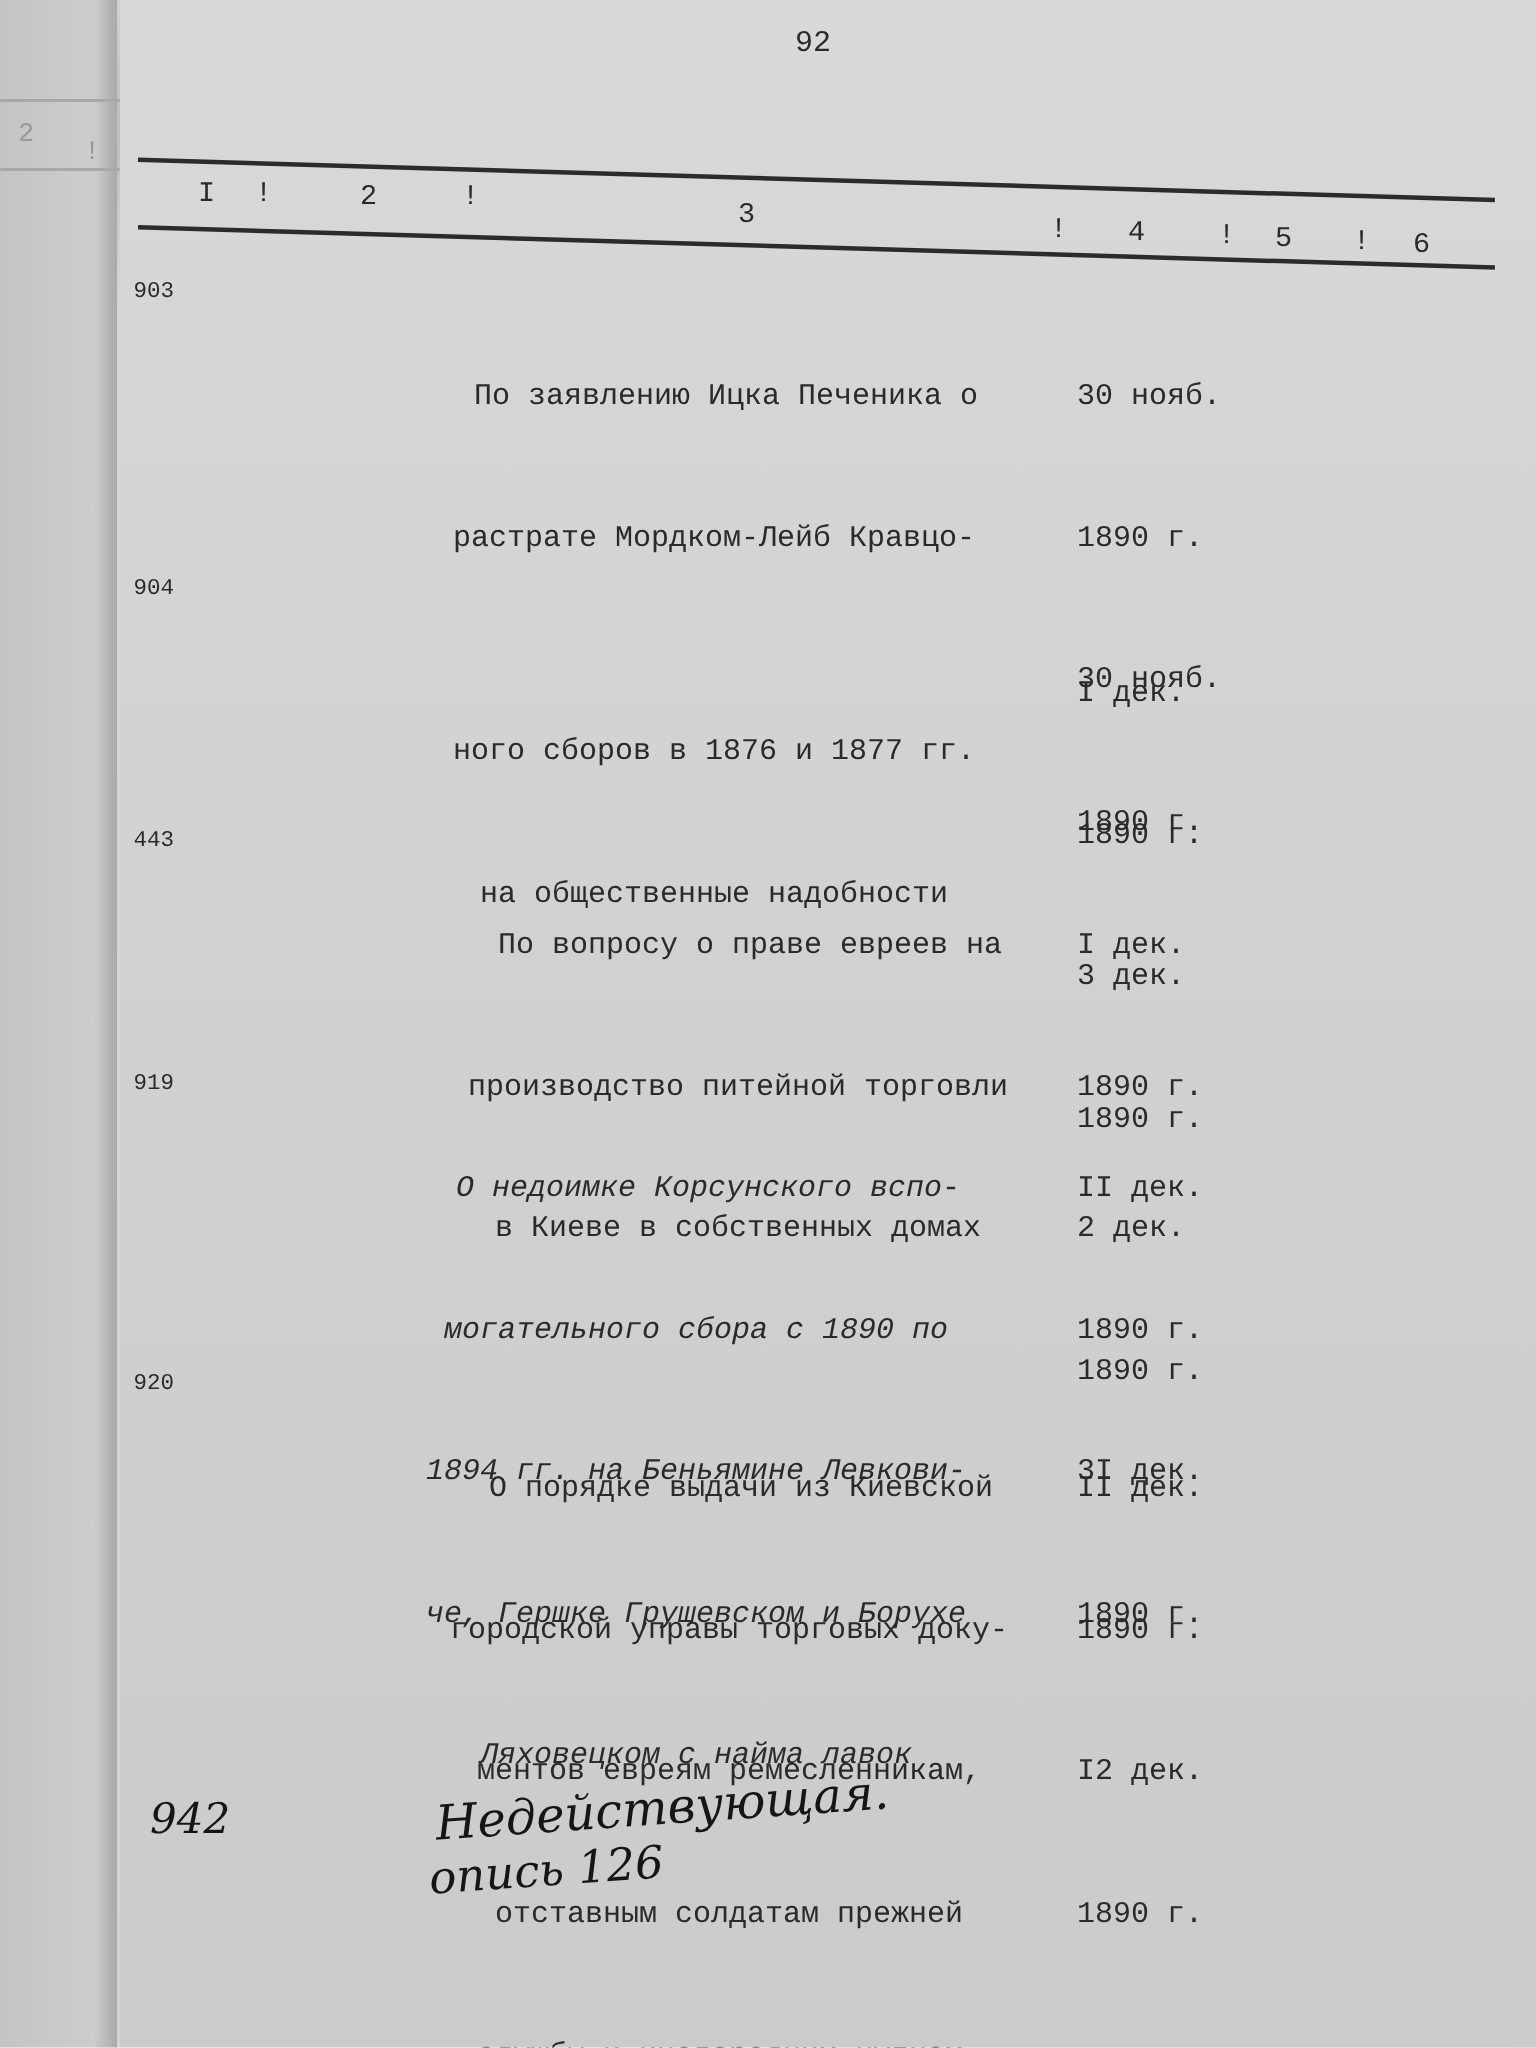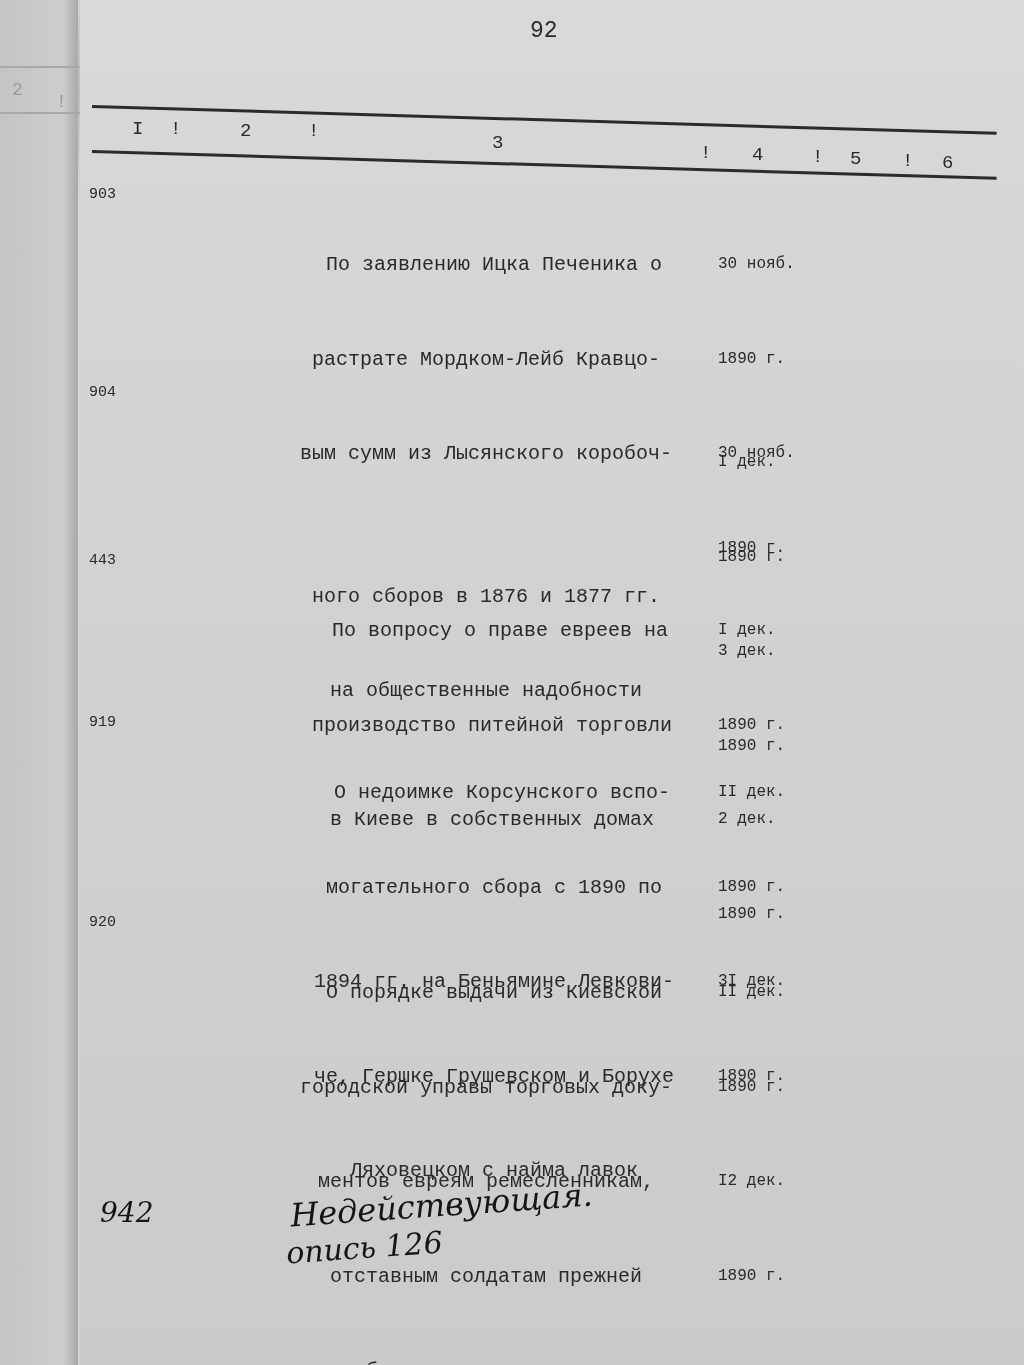--- a/index.html
+++ b/index.html
@@ -12,29 +12,29 @@
   .left-page {
     position: absolute; left: 0; top: 0; width: 78px; height: 1365px;
     background: linear-gradient(90deg, #c4c4c4, #cdcdcd 80%, #a9a9a9 100%);
   }
   .left-page .ghost-line { position: absolute; left: 0; width: 80px; height: 2px; background: #a8a8a8; border-radius: 2px; }
   .left-page .ghost-text { position: absolute; color: #9a9a9a; font-size: 18px; }
   .page {
     position: absolute; left: 80px; top: 0; width: 944px; height: 1365px;
     background: linear-gradient(180deg, #d9d9d9 0%, #d2d2d2 40%, #cbcbcb 100%);
   }
-  .page-number { position: absolute; left: 450px; top: 18px; font-size: 23px; }
+  .page-number { position: absolute; left: 450px; top: 18px; font-size: 20px; }
   .rule { position: absolute; left: 12px; width: 905px; height: 3px; background: #2b2b2b; }
   .rule.top { top: 105px; transform: rotate(1.7deg); transform-origin: left; }
   .rule.bottom { top: 150px; transform: rotate(1.7deg); transform-origin: left; }
   .header-cell { position: absolute; font-size: 19px; }
   .entry { position: absolute; left: 0; width: 944px; }
   .entry .num { position: absolute; left: 9px; top: 0; font-size: 15px; }
   .entry .desc { position: absolute; left: 218px; top: 0; font-size: 20px; line-height: 31.5px; white-space: pre; text-align: center; }
-  .entry .dates { position: absolute; left: 638px; top: 0; font-size: 16px; line-height: 31.5px; white-space: pre; }
+  .entry .dates { position: absolute; left: 638px; top: 0; font-size: 20px; line-height: 31.5px; white-space: pre; }
   .handwritten { position: absolute; font-family: "DejaVu Serif", serif; font-style: italic; color: #151515; }
 </style>
 </head>
 <body>
 
 <div class="left-page">
   <div class="ghost-line" style="top:66px;"></div>
   <div class="ghost-line" style="top:112px;"></div>
   <span class="ghost-text" style="left:12px; top:80px;">2</span>
   <span class="ghost-text" style="left:56px; top:92px;">!</span>
@@ -58,21 +58,20 @@
     <span class="header-cell" style="left:770px; top:148px;">5</span>
     <span class="header-cell" style="left:822px; top:150px;">!</span>
     <span class="header-cell" style="left:862px; top:152px;">6</span>
   </div>
 
   <div class="entry" style="top:186px;">
     <span class="num">903</span>
     <div class="desc" style="left:236px;">
       <div>По заявлению Ицка Печеника о</div>
       <div style="margin-left:-16px;">растрате Мордком-Лейб Кравцо-</div>
-      <div style="margin-left:-16px;">вым сумм из Лысянского коробоч-</div>
       <div style="margin-left:-16px;margin-top:48px;">ного сборов в 1876 и 1877 гг.</div>
       <div style="margin-left:-16px;">на общественные надобности</div>
     </div>
     <div class="dates">
       <div>30 нояб.</div>
       <div>1890 г.</div>
       <div>30 нояб.</div>
       <div>1890 г.</div>
     </div>
   </div>
@@ -99,21 +98,21 @@
     <div class="dates">
       <div>I дек.</div>
       <div>1890 г.</div>
       <div>2 дек.</div>
       <div>1890 г.</div>
     </div>
   </div>
 
   <div class="entry" style="top:714px;">
     <span class="num">919</span>
-    <div class="desc" style="left:250px;">
+    <div class="desc" style="left:220px;font-style:italic;">
       <div>О недоимке Корсунского вспо-</div>
       <div style="margin-left:-16px;">могательного сбора с 1890 по</div>
       <div style="margin-left:-16px;">1894 гг. на Беньямине Левкови-</div>
       <div style="margin-left:-16px;">че, Гершке Грушевском и Борухе</div>
       <div style="margin-left:-16px;">Ляховецком с найма лавок</div>
     </div>
     <div class="dates">
       <div>II дек.</div>
       <div>1890 г.</div>
       <div>3I дек.</div>

